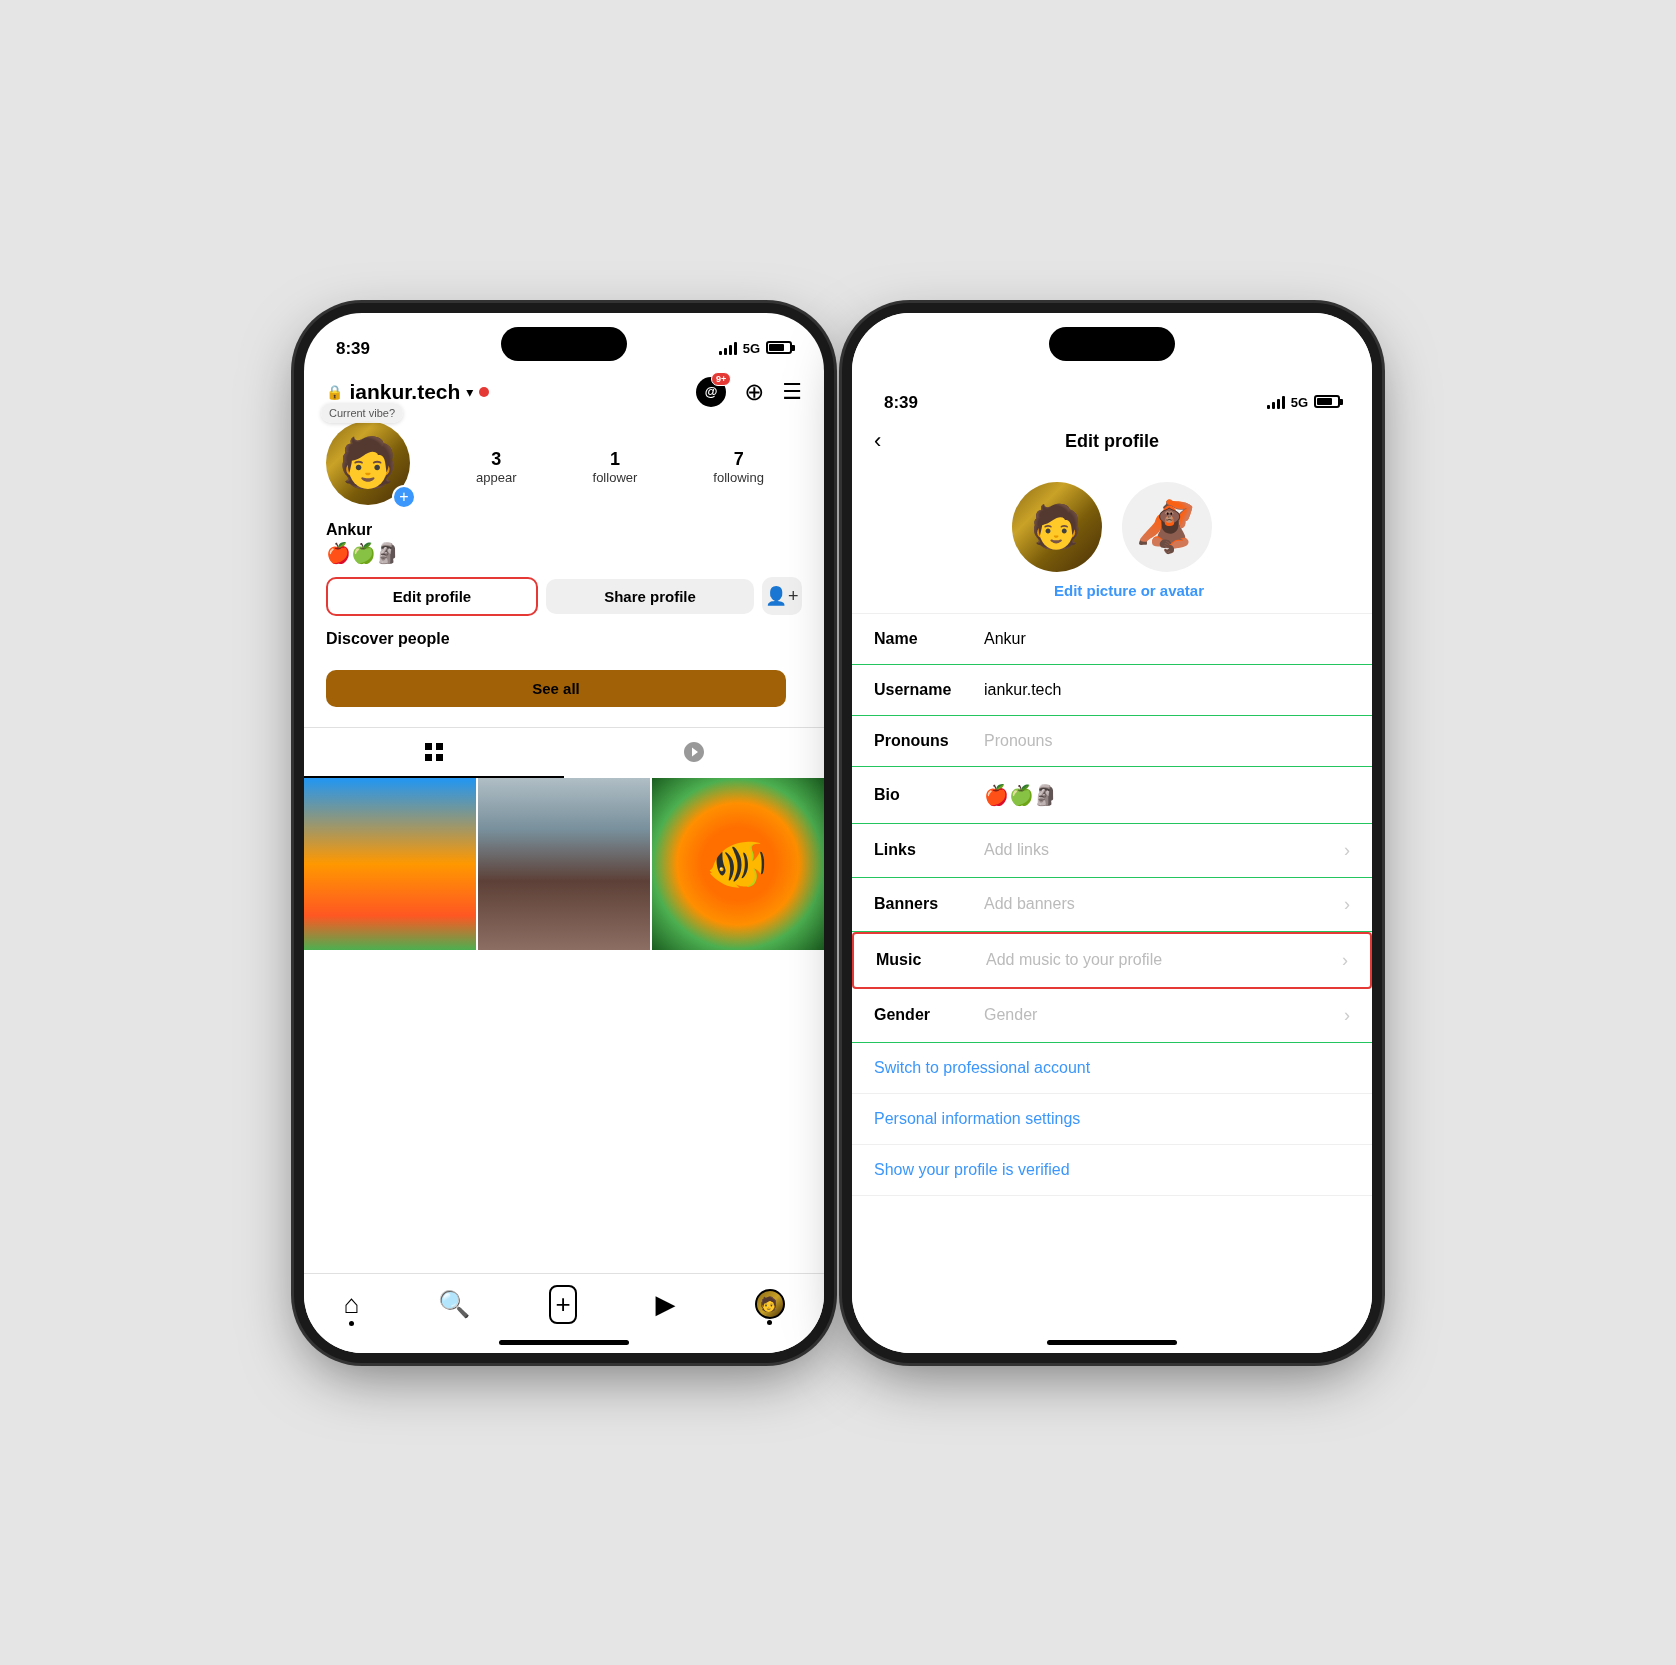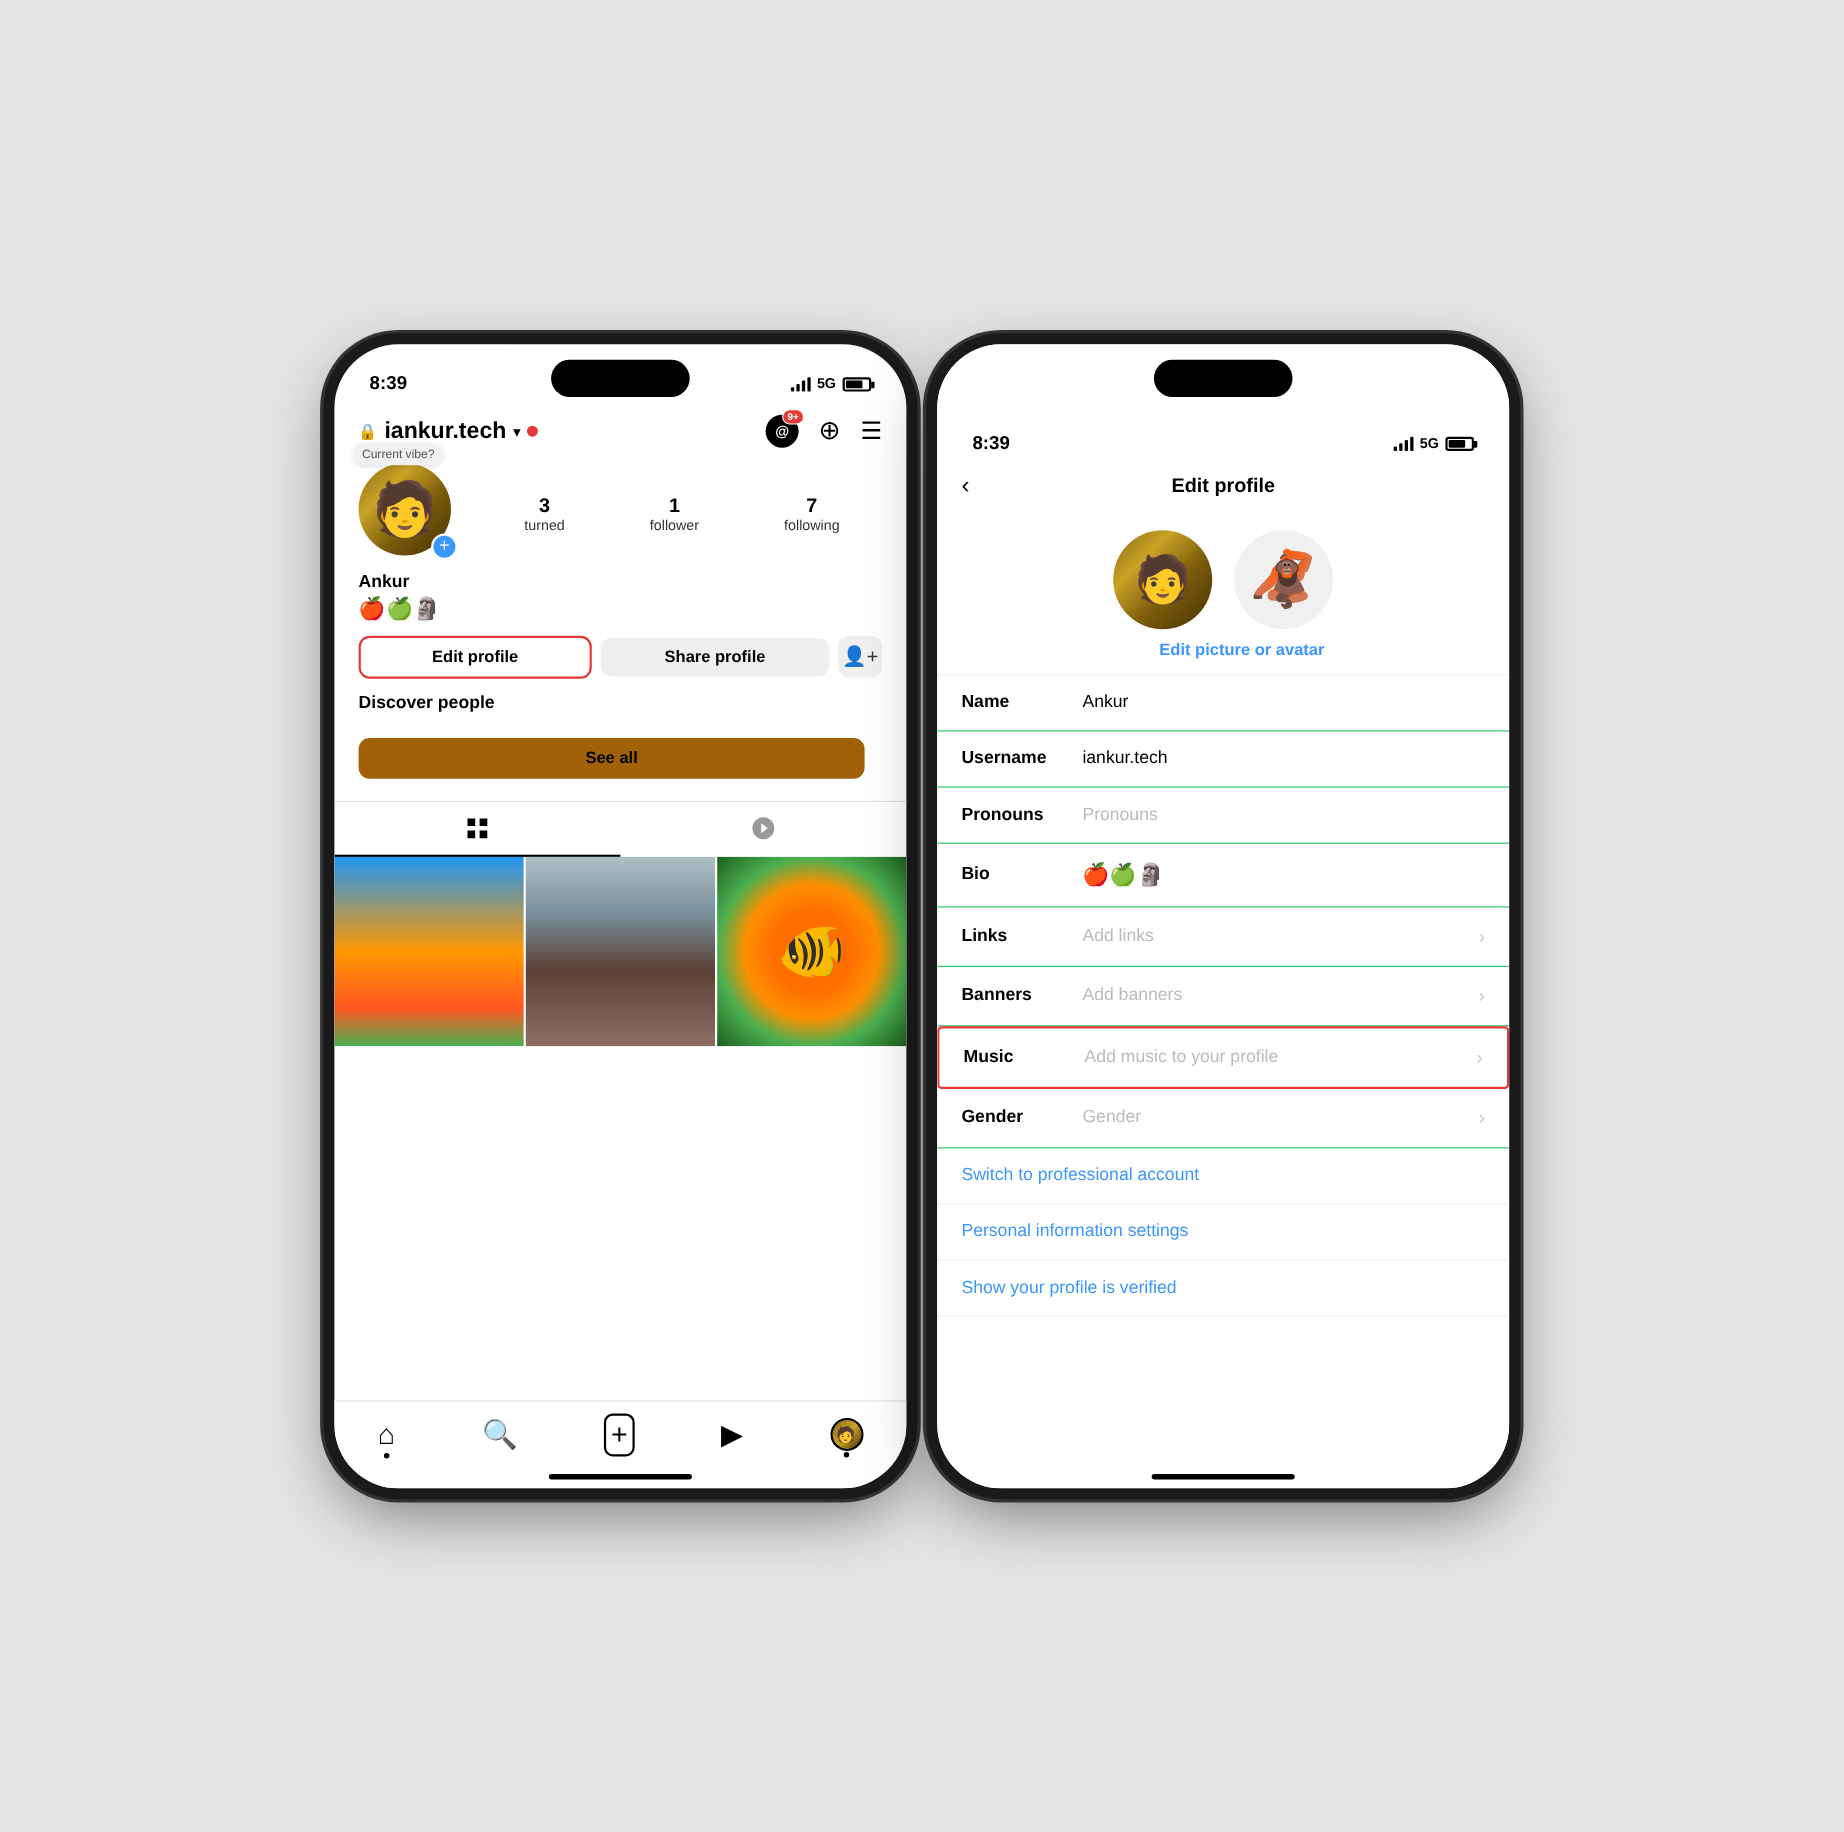--- a/index.html
+++ b/index.html
@@ -49,21 +49,21 @@
       position: relative;
       z-index: 50;
     }
     .status-time {
       font-size: 17px;
       font-weight: 600;
       color: #000;
     }
     .status-icons {
       display: flex;
-      align-items: flex-end;
+      align-items: flex-start;
       gap: 6px;
       font-size: 13px;
       font-weight: 600;
       color: #000;
     }
     .signal-bars {
       display: flex;
       align-items: flex-end;
       gap: 2px;
       height: 14px;
@@ -670,21 +670,21 @@
       <div class="avatar-container">
         <div class="current-vibe-bubble">Current vibe?</div>
         <div class="avatar-img">
           <span style="font-size:48px">🧑</span>
         </div>
         <div class="add-story-btn">+</div>
       </div>
       <div class="stats-group">
         <div class="stat-item">
           <span class="stat-num">3</span>
-          <span class="stat-label">turned</span>
+          <span class="stat-label">appear</span>
         </div>
         <div class="stat-item">
           <span class="stat-num">1</span>
           <span class="stat-label">follower</span>
         </div>
         <div class="stat-item">
           <span class="stat-num">7</span>
           <span class="stat-label">following</span>
         </div>
       </div>

